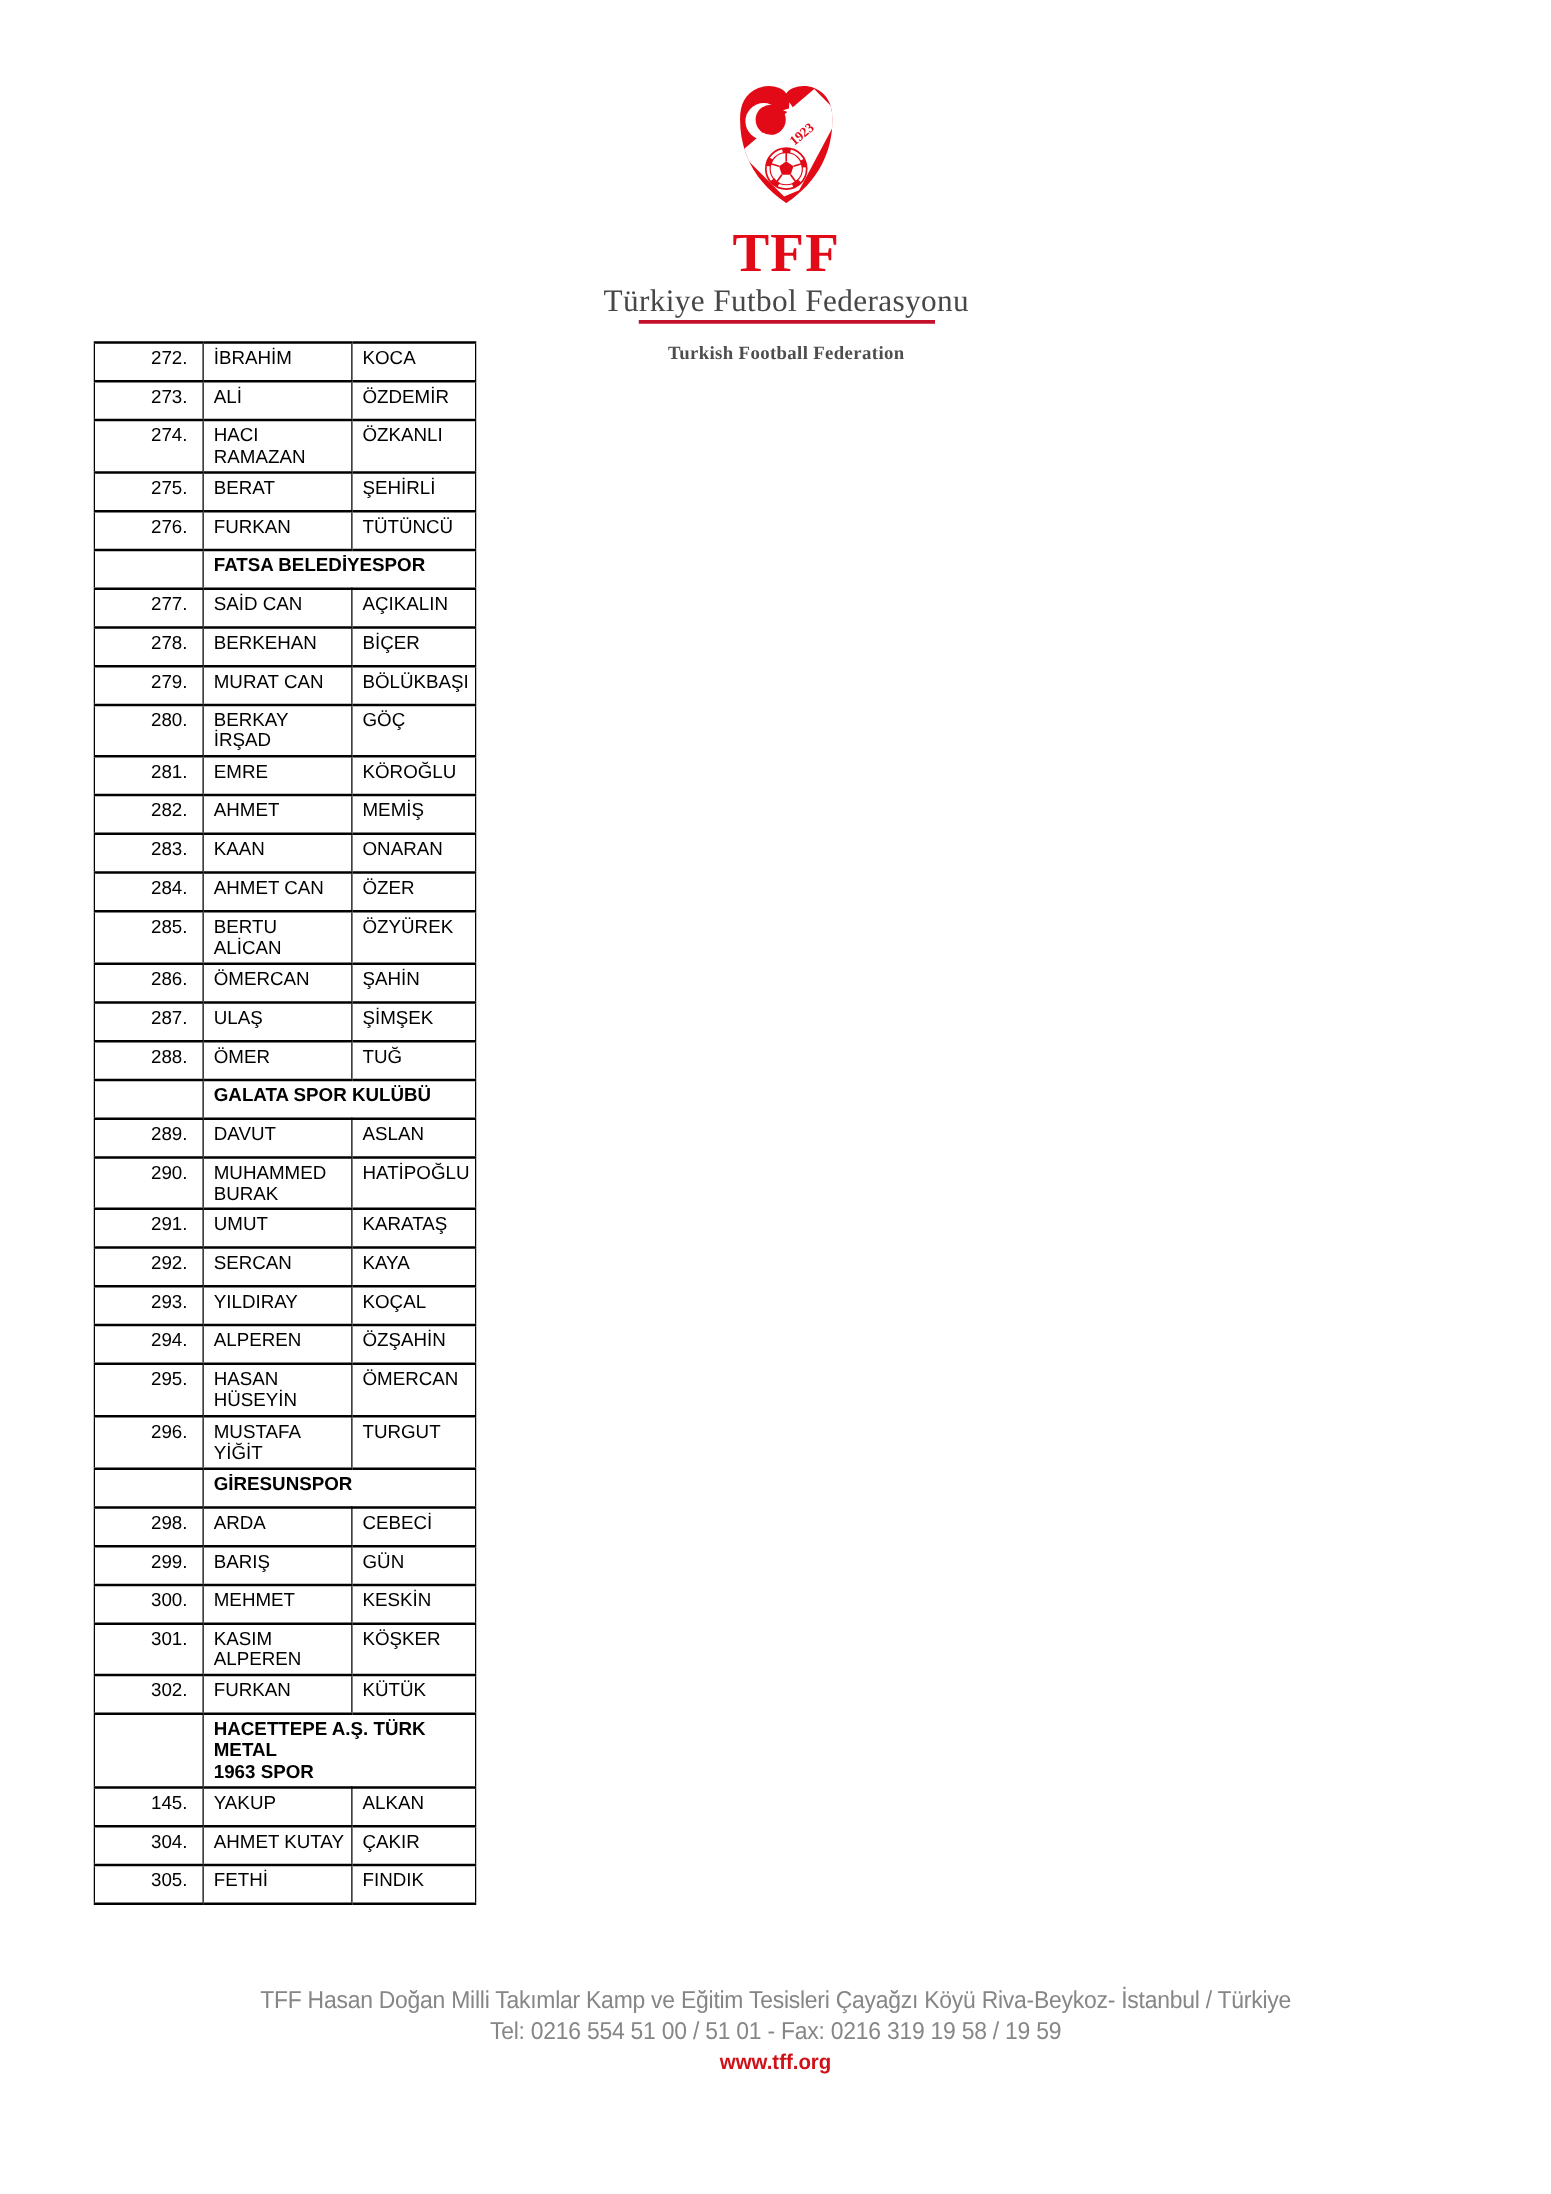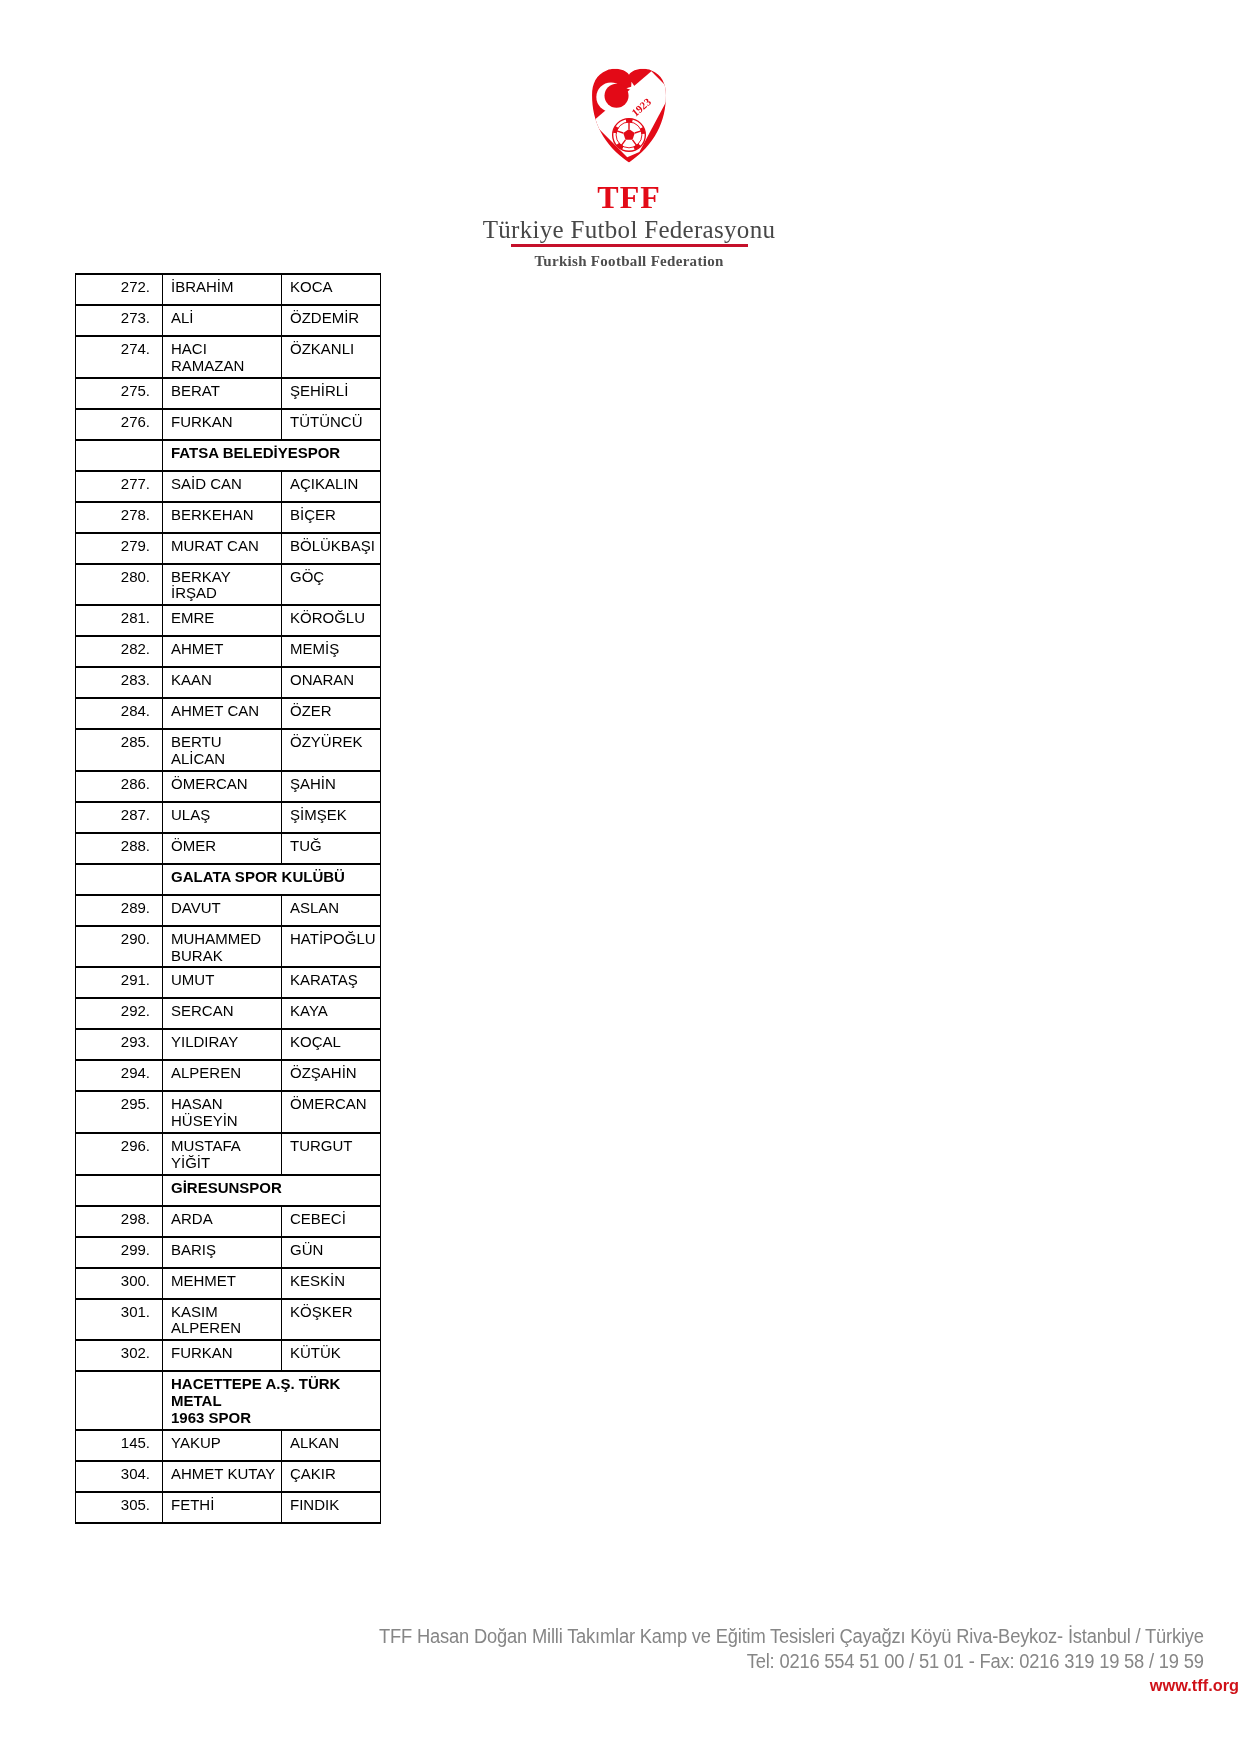--- a/index.html
+++ b/index.html
@@ -16,29 +16,29 @@
     font-family:"Liberation Sans",sans-serif;overflow:hidden;color:#000;
   }
 
   
   .logo-block{position:absolute;left:17px;right:0;top:66px;text-align:center;}
   .crest{width:86px;height:100px;display:block;margin:0 auto;}
   .redfill{fill:var(--brand);}
   .redstroke{stroke:var(--brand);}
   .tff-wordmark{
     margin-top:15px;font-family:"Liberation Serif",serif;font-weight:bold;
-    font-size:32px;line-height:1;letter-spacing:1px;color:var(--brand);
+    font-size:44px;line-height:1;letter-spacing:1px;color:var(--brand);
   }
   .name-tr{
     margin-top:6px;font-family:"Liberation Serif",serif;font-size:25px;
     line-height:22px;color:var(--dark);letter-spacing:.3px;
   }
   .red-rule{width:237px;height:3px;background:var(--rule);margin:3px auto 0;}
   .name-en{
-    margin-top:6px;font-family:"Liberation Serif",serif;font-weight:bold;
+    margin-top:16px;font-family:"Liberation Serif",serif;font-weight:bold;
     font-size:15px;line-height:17px;color:#4d4d4d;letter-spacing:.3px;
   }
 
   
   table.roster{
     position:absolute;left:75px;top:273px;width:305px;
     border-collapse:collapse;table-layout:fixed;border-radius:13px;
   }
   table.roster td{
     border:1.5px solid #000;border-top-width:2px;border-bottom-width:2px;
@@ -46,21 +46,21 @@
     font-size:15px;line-height:1.12;white-space:pre-line;
   }
   table.roster td[data-name="row-number-cell"]{
     text-align:right;padding-right:12px;white-space:nowrap;
   }
   table.roster tr{height:31px;}
   table.roster tr.tall{height:40px;}
   table.roster tr.section td{font-weight:bold;}
 
   
-  .footer{position:absolute;left:0;right:0;top:1588px;text-align:right;color:var(--gray);margin-top:36px;}
+  .footer{position:absolute;left:0;right:0;top:1588px;text-align:center;color:var(--gray);}
   .footer .line{
     font-size:19.5px;line-height:25px;letter-spacing:-.2px;
     transform:scaleX(.94);transform-origin:50% 50%;
   }
   .website{
     display:inline-block;margin-top:2px;color:var(--link);font-weight:bold;
     font-size:17px;line-height:19px;text-decoration:none;cursor:pointer;
     transform:scaleX(.96);transform-origin:50% 50%;
   }
 </style>

